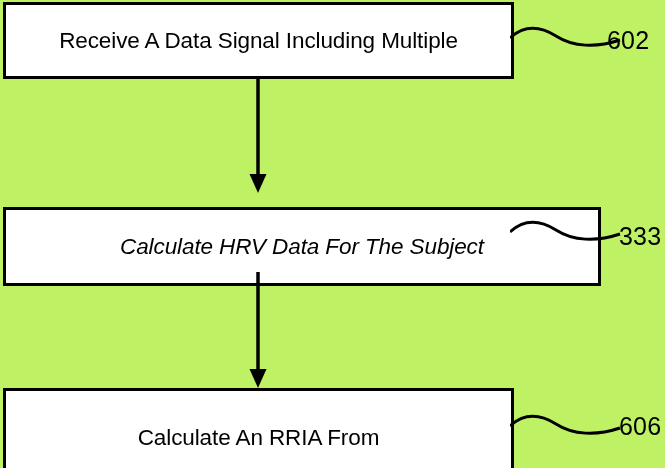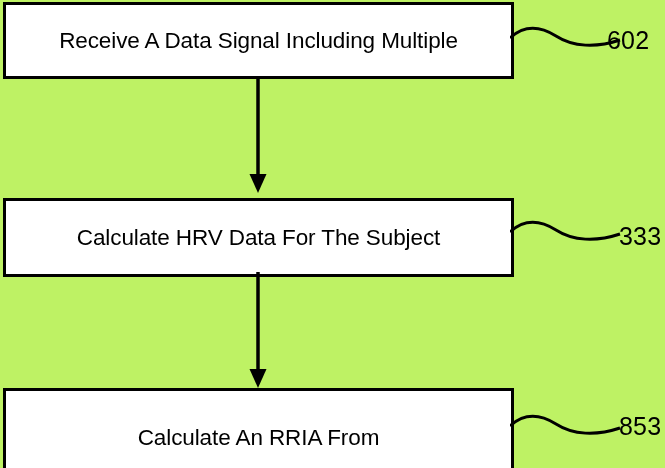--- a/index.html
+++ b/index.html
@@ -32,21 +32,21 @@
     font-family: "Liberation Sans", sans-serif;
     font-size: 22.5px;
     line-height: 1.30;
     letter-spacing: -0.1px;
   }
   .flow-box .line {
     display: block;
     white-space: nowrap;
   }
   #box-1 { left: 3px;  top: 2px;   width: 511px; height: 77px; }
-  #box-2 { left: 3px;  top: 198px; width: 511px; height: 79px; }
+  #box-2 { left: 3px;  top: 207px; width: 598px; height: 79px; font-style: italic; }
   #box-3 { left: 3px;  top: 388px; width: 511px; height: 99px; }
 
   .connector {
     position: absolute;
     width: 24px;
   }
   #connector-1 { left: 246px; top: 79px;  height: 115px; }
   #connector-2 { left: 246px; top: 272px; height: 117px; }
 
   .leader {
@@ -103,15 +103,15 @@
   </svg>
   <div class="ref-label" id="ref-604">333</div>
 
   <div class="flow-box" id="box-3">
     <span class="line">Calculate An RRIA From</span>
   </div>
 
   <svg class="leader" id="leader-3" viewBox="0 0 112 40">
     <path d="M0,20 C14,7 30,8 46,18 C63,29 86,30 110,22" fill="none" stroke="#000000" stroke-width="3"></path>
   </svg>
-  <div class="ref-label" id="ref-606">853</div>
+  <div class="ref-label" id="ref-606">606</div>
 
 </div>
 
 </body></html>

